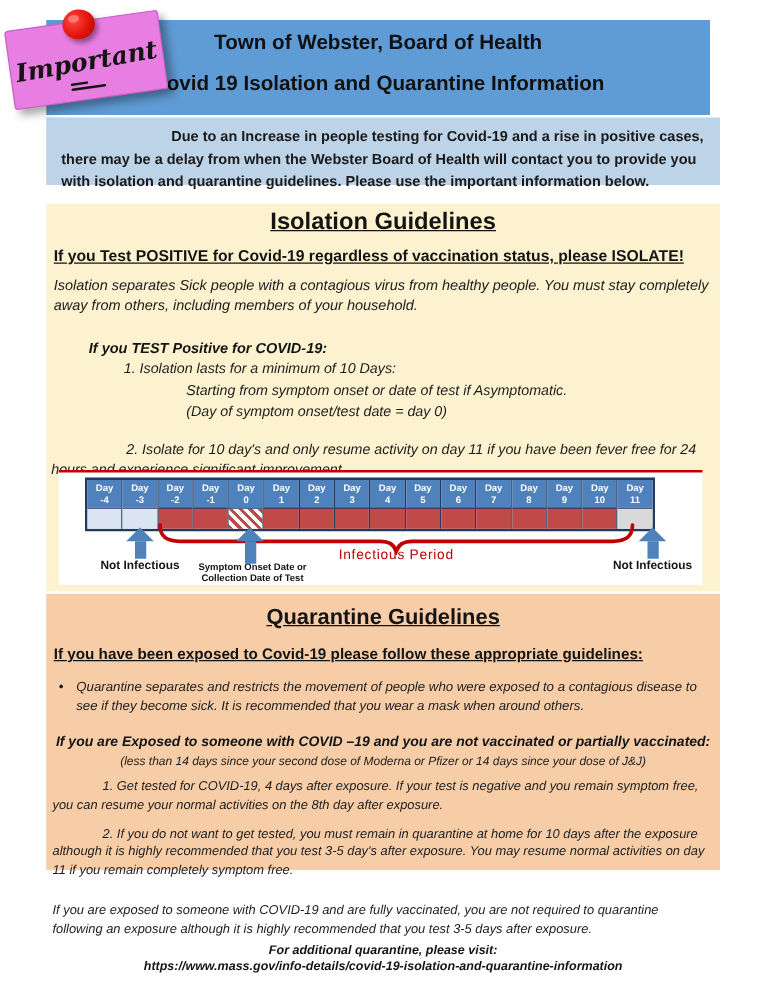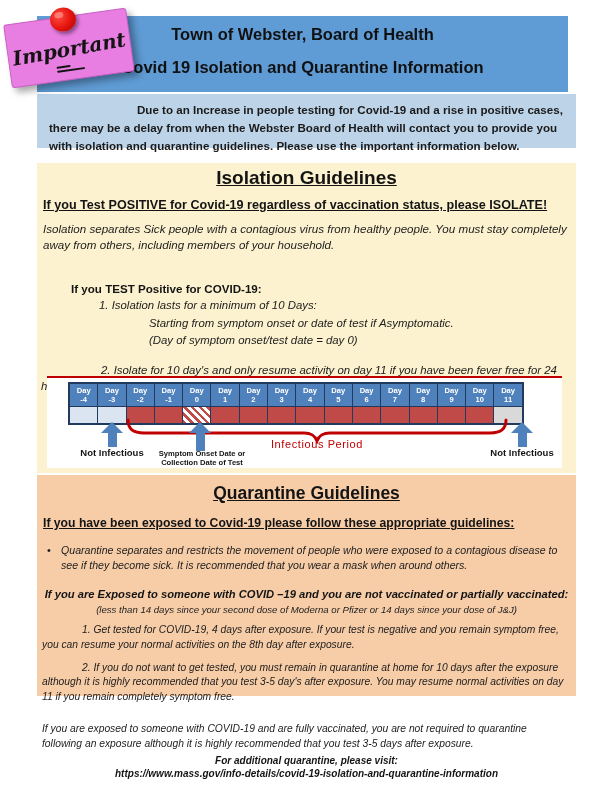--- a/index.html
+++ b/index.html
@@ -43,21 +43,21 @@
     margin:7px 12px 0 12px;font-size:11.6px;font-weight:bold;line-height:1.55;
     text-indent:88px;color:#1a1a1a;
   }
   
   .isolation{
     position:absolute;left:37px;top:163px;width:539px;height:310px;background:#fcf2cf;
   }
   .sec-h1{margin:4px 0 0 0;text-align:center;font-size:19px;font-weight:bold;text-decoration:underline;color:#141414;}
   .sec-h2{margin:9px 6px 0 6px;text-align:left;font-size:12.6px;font-weight:bold;text-decoration:underline;color:#141414;}
   .iso-para{margin:9px 8px 0 6px;font-size:11.6px;font-style:italic;line-height:1.4;color:#1c1c1c;}
-  .iso-list-title{margin:29px 0 0 34px;font-size:11.6px;font-weight:bold;color:#141414;}
+  .iso-list-title{margin:19px 0 0 34px;font-size:11.6px;font-weight:bold;font-style:italic;color:#141414;}
   .iso-item{margin:3px 0 0 62px;font-size:11.4px;font-style:italic;color:#1c1c1c;line-height:1.35;}
   .iso-sub{margin:2px 0 0 112px;font-size:11.4px;font-style:italic;color:#1c1c1c;line-height:1.35;}
   .iso-item2{margin:14px 8px 0 4px;font-size:11.4px;font-style:italic;color:#1c1c1c;line-height:1.4;text-indent:60px;}
   
   .timeline{
     position:absolute;left:10px;top:213px;width:515px;height:92px;background:#fff;
   }
   .tl-redline{position:absolute;left:0;top:0;width:100%;height:2px;background:#c00000;}
   .tl-table{
     position:absolute;left:21px;top:6px;display:flex;border:2px solid #223a5e;justify-content:center;

